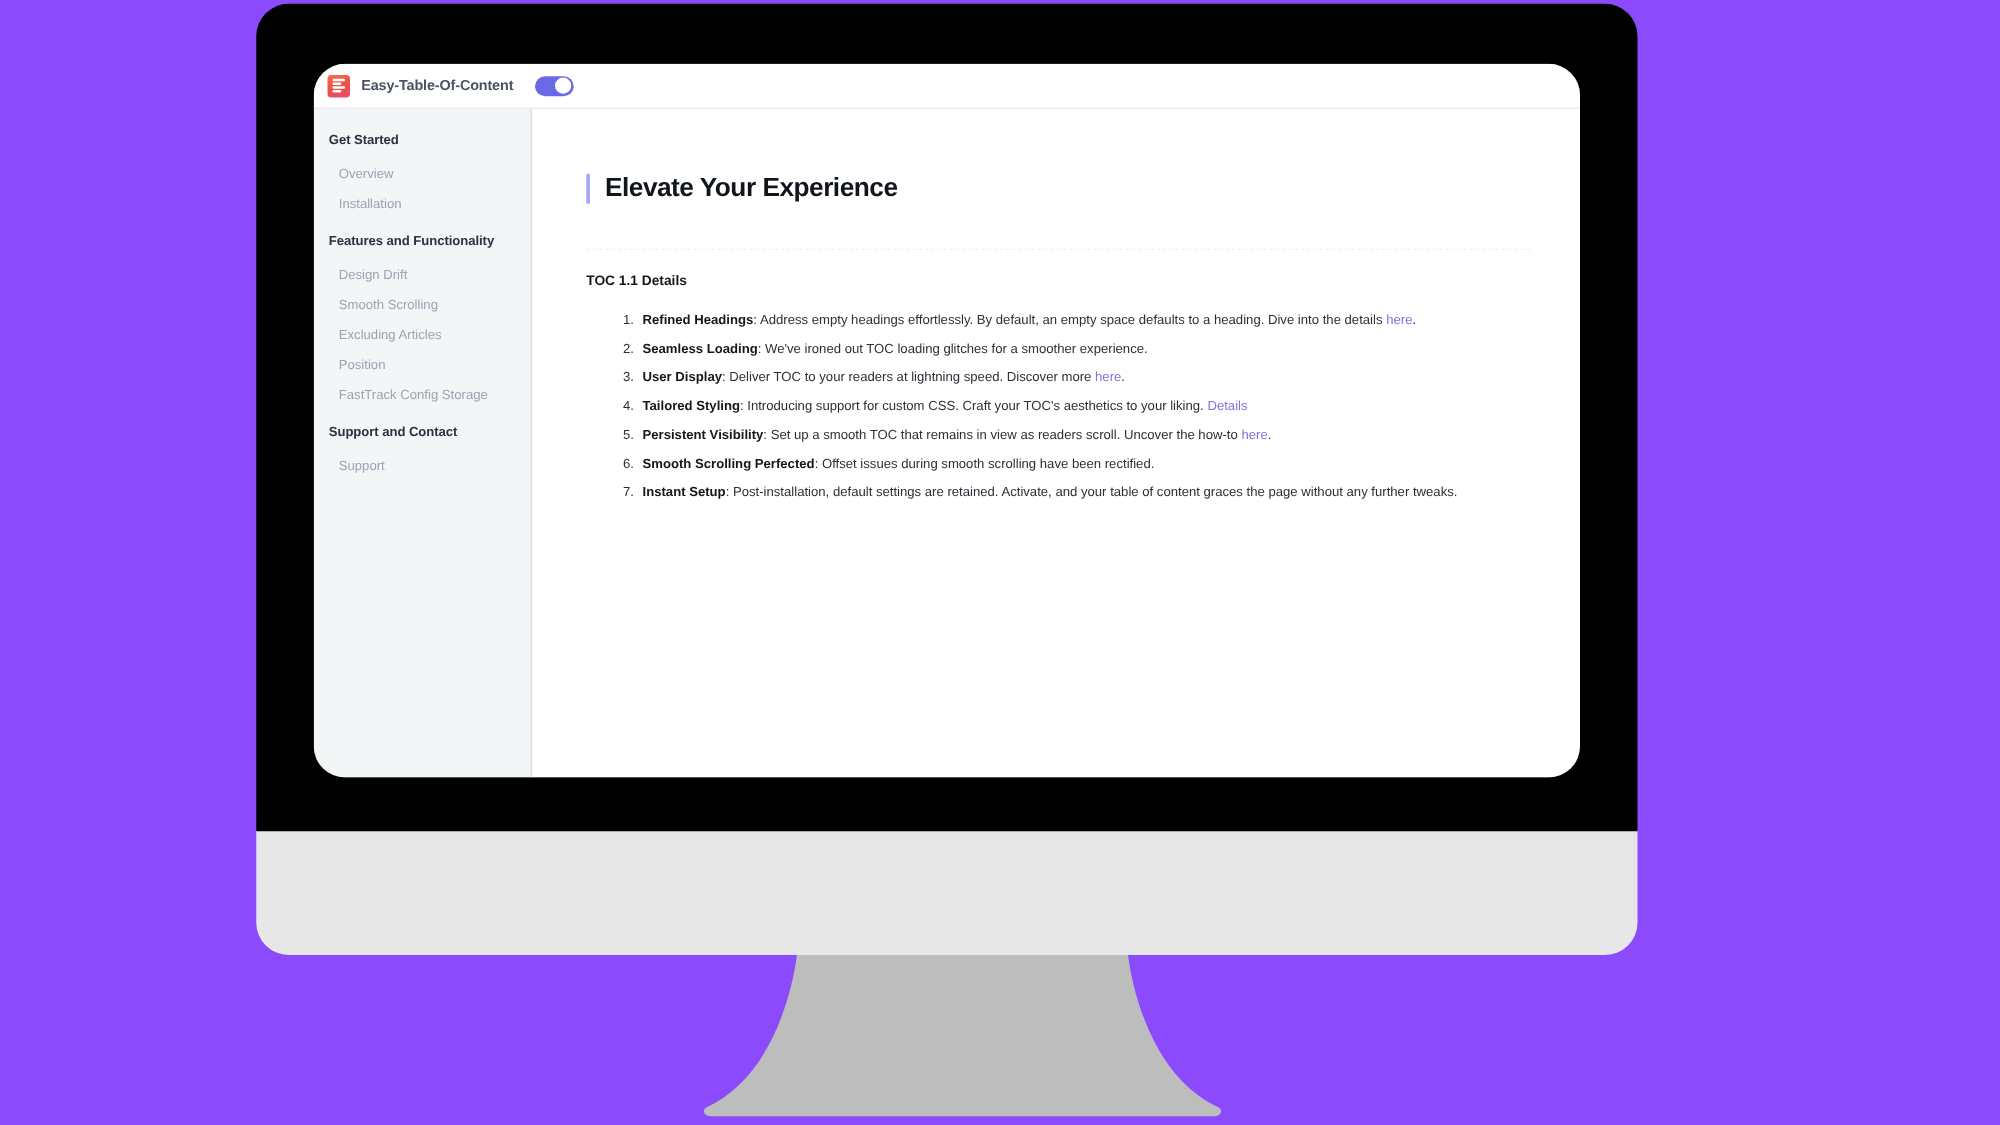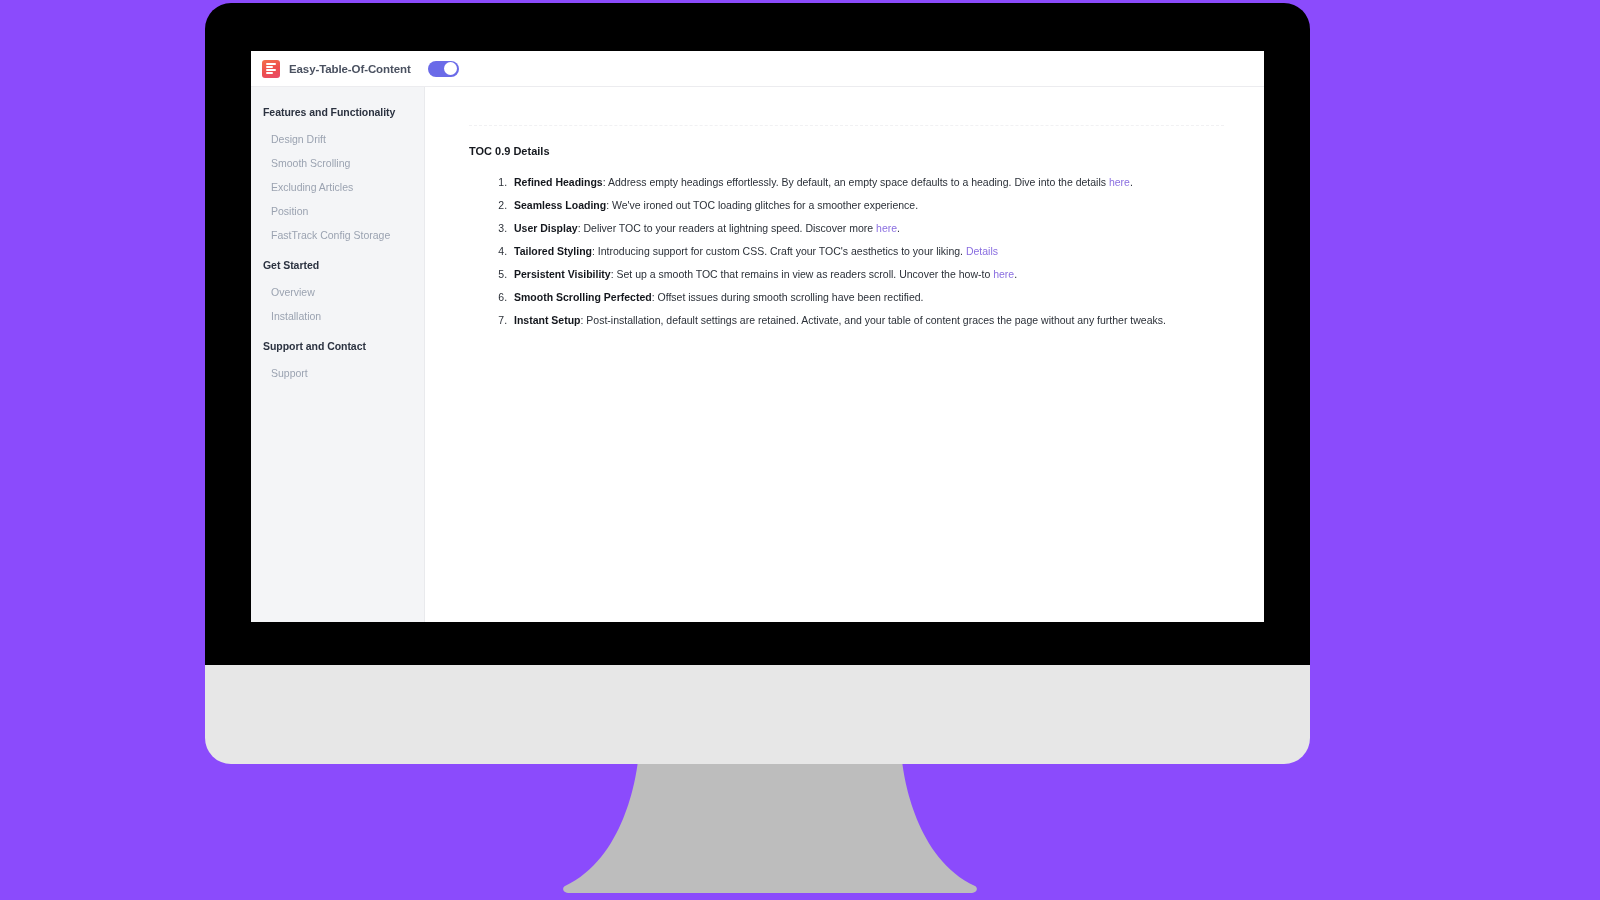--- a/index.html
+++ b/index.html
@@ -64,20 +64,21 @@
     position: absolute;
     left: 251px;
     top: 51px;
     width: 1013px;
     height: 571px;
     background: #14532d;
     overflow: hidden;
     z-index: 4;
     display: flex;
     flex-direction: column;
+    border-radius: 25px;
   }
 
   
   #app-topbar {
     height: 36px;
     min-height: 36px;
     background: #ffffff;
     border-bottom: 1px solid #ececef;
     display: flex;
     align-items: center;
@@ -266,41 +267,45 @@
       <div id="brand-title">Easy-Table-Of-Content</div>
       <div id="topbar-toggle">
         <div class="knob"></div>
       </div>
     </div>
 
     <div id="app-body">
 
       <nav id="sidebar">
           <div class="nav-group">
+            <div class="nav-section-title">Get Started</div>
+            <div class="nav-item">Overview</div>
+            <div class="nav-item">Installation</div>
+          </div>
+          <div class="nav-group">
             <div class="nav-section-title">Features and Functionality</div>
             <div class="nav-item">Design Drift</div>
             <div class="nav-item">Smooth Scrolling</div>
             <div class="nav-item">Excluding Articles</div>
             <div class="nav-item">Position</div>
             <div class="nav-item">FastTrack Config Storage</div>
           </div>
           <div class="nav-group">
-            <div class="nav-section-title">Get Started</div>
-            <div class="nav-item">Overview</div>
-            <div class="nav-item">Installation</div>
-          </div>
-          <div class="nav-group">
             <div class="nav-section-title">Support and Contact</div>
             <div class="nav-item">Support</div>
           </div>
         </nav>
 
       <main id="content">
+        <div id="page-title-row">
+          <div id="page-title-bar"></div>
+          <h1 id="page-title">Elevate Your Experience</h1>
+        </div>
         <hr id="title-divider">
-        <h2 id="section-heading">TOC 0.9 Details</h2>
+        <h2 id="section-heading">TOC 1.1 Details</h2>
         <ol id="feature-list">
             <li><span class="term">Refined Headings</span><span>: Address empty headings effortlessly. By default, an empty space defaults to a heading. Dive into the details </span><a href="#">here</a><span>.</span></li>
             <li><span class="term">Seamless Loading</span><span>: We've ironed out TOC loading glitches for a smoother experience.</span></li>
             <li><span class="term">User Display</span><span>: Deliver TOC to your readers at lightning speed. Discover more </span><a href="#">here</a><span>.</span></li>
             <li><span class="term">Tailored Styling</span><span>: Introducing support for custom CSS. Craft your TOC's aesthetics to your liking. </span><a href="#">Details</a></li>
             <li><span class="term">Persistent Visibility</span><span>: Set up a smooth TOC that remains in view as readers scroll. Uncover the how-to </span><a href="#">here</a><span>.</span></li>
             <li><span class="term">Smooth Scrolling Perfected</span><span>: Offset issues during smooth scrolling have been rectified.</span></li>
             <li><span class="term">Instant Setup</span><span>: Post-installation, default settings are retained. Activate, and your table of content graces the page without any further tweaks.</span></li>
           </ol>
       </main>

